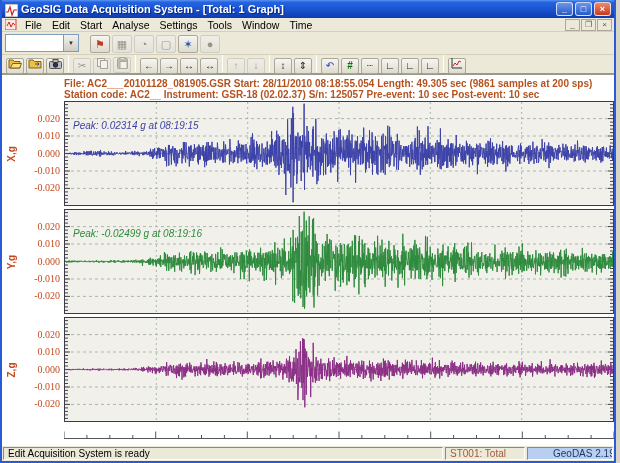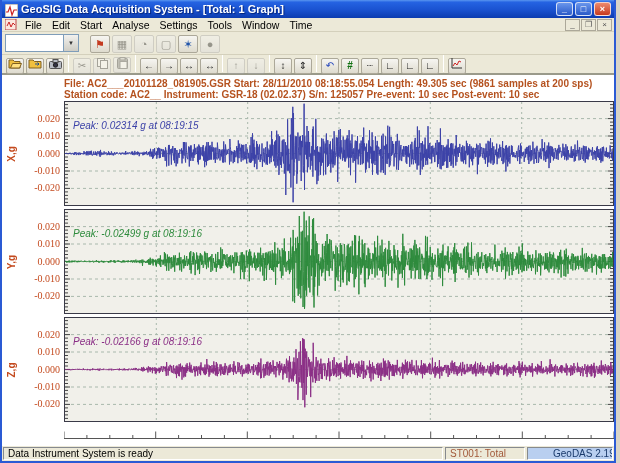--- a/index.html
+++ b/index.html
@@ -251,39 +251,38 @@
             <line x1="0" y1="69.0" x2="548" y2="69.0" stroke="#a8b8ac" stroke-dasharray="3 3"></line>
             <line x1="0" y1="86.4" x2="548" y2="86.4" stroke="#a8b8ac" stroke-dasharray="3 3"></line>
             <line x1="91.3" y1="0" x2="91.3" y2="103" stroke="#a8b8ac" stroke-dasharray="2 3"></line>
             <line x1="182.7" y1="0" x2="182.7" y2="103" stroke="#a8b8ac" stroke-dasharray="2 3"></line>
             <line x1="274.0" y1="0" x2="274.0" y2="103" stroke="#a8b8ac" stroke-dasharray="2 3"></line>
             <line x1="365.3" y1="0" x2="365.3" y2="103" stroke="#a8b8ac" stroke-dasharray="2 3"></line>
             <line x1="456.7" y1="0" x2="456.7" y2="103" stroke="#a8b8ac" stroke-dasharray="2 3"></line>
             <path d="M0 100.4 L3 100.4 M548 100.4 L545 100.4 M0 96.9 L3 96.9 M548 96.9 L545 96.9 M0 93.4 L3 93.4 M548 93.4 L545 93.4 M0 89.9 L3 89.9 M548 89.9 L545 89.9 M0 86.4 L5 86.4 M548 86.4 L543 86.4 M0 82.9 L3 82.9 M548 82.9 L545 82.9 M0 79.4 L3 79.4 M548 79.4 L545 79.4 M0 75.9 L3 75.9 M548 75.9 L545 75.9 M0 72.4 L3 72.4 M548 72.4 L545 72.4 M0 69.0 L5 69.0 M548 69.0 L543 69.0 M0 65.5 L3 65.5 M548 65.5 L545 65.5 M0 62.0 L3 62.0 M548 62.0 L545 62.0 M0 58.5 L3 58.5 M548 58.5 L545 58.5 M0 55.0 L3 55.0 M548 55.0 L545 55.0 M0 51.5 L5 51.5 M548 51.5 L543 51.5 M0 48.0 L3 48.0 M548 48.0 L545 48.0 M0 44.5 L3 44.5 M548 44.5 L545 44.5 M0 41.0 L3 41.0 M548 41.0 L545 41.0 M0 37.5 L3 37.5 M548 37.5 L545 37.5 M0 34.0 L5 34.0 M548 34.0 L543 34.0 M0 30.6 L3 30.6 M548 30.6 L545 30.6 M0 27.1 L3 27.1 M548 27.1 L545 27.1 M0 23.6 L3 23.6 M548 23.6 L545 23.6 M0 20.1 L3 20.1 M548 20.1 L545 20.1 M0 16.6 L5 16.6 M548 16.6 L543 16.6 M0 13.1 L3 13.1 M548 13.1 L545 13.1 M0 9.6 L3 9.6 M548 9.6 L545 9.6 M0 6.1 L3 6.1 M548 6.1 L545 6.1 M0 2.6 L3 2.6 M548 2.6 L545 2.6 " stroke="#444" stroke-width="1" fill="none"></path>
             <polyline points="0.0,51.6 0.4,51.7 0.7,51.0 1.1,51.1 1.5,51.7 1.8,51.5 2.2,51.4 2.6,51.3 2.9,51.7 3.3,51.5 3.7,51.2 4.0,52.1 4.4,51.2 4.8,51.5 5.1,51.8 5.5,51.4 5.8,52.3 6.2,51.4 6.6,51.7 6.9,51.4 7.3,51.2 7.7,51.8 8.0,51.8 8.4,51.1 8.8,52.0 9.1,51.1 9.5,51.6 9.9,52.0 10.2,51.0 10.6,51.4 11.0,51.5 11.3,51.9 11.7,51.5 12.1,51.6 12.4,50.8 12.8,51.4 13.2,51.4 13.5,51.1 13.9,52.0 14.3,51.2 14.6,51.1 15.0,51.2 15.4,51.3 15.7,51.9 16.1,51.1 16.5,51.6 16.8,51.1 17.2,51.7 17.5,52.0 17.9,51.9 18.3,50.4 18.6,52.0 19.0,51.3 19.4,51.5 19.7,51.7 20.1,51.4 20.5,51.5 20.8,51.7 21.2,51.9 21.6,51.6 21.9,51.2 22.3,52.2 22.7,51.0 23.0,51.1 23.4,51.7 23.8,51.5 24.1,51.2 24.5,52.3 24.9,51.5 25.2,51.3 25.6,52.4 26.0,51.7 26.3,51.3 26.7,51.6 27.1,51.9 27.4,52.0 27.8,50.3 28.1,51.8 28.5,51.5 28.9,51.6 29.2,52.0 29.6,51.2 30.0,51.4 30.3,51.3 30.7,52.1 31.1,51.0 31.4,51.2 31.8,51.8 32.2,51.3 32.5,52.0 32.9,50.6 33.3,52.5 33.6,51.4 34.0,51.4 34.4,51.1 34.7,52.7 35.1,50.5 35.5,51.3 35.8,51.6 36.2,51.8 36.6,51.5 36.9,52.0 37.3,51.4 37.7,51.5 38.0,52.1 38.4,50.7 38.8,51.5 39.1,51.7 39.5,51.3 39.8,51.4 40.2,51.7 40.6,51.4 40.9,51.5 41.3,51.3 41.7,51.9 42.0,51.9 42.4,51.6 42.8,51.7 43.1,51.5 43.5,51.4 43.9,52.3 44.2,50.8 44.6,51.3 45.0,51.4 45.3,51.7 45.7,51.8 46.1,50.6 46.4,51.1 46.8,52.5 47.2,51.6 47.5,51.1 47.9,51.2 48.3,51.7 48.6,52.2 49.0,51.0 49.4,51.5 49.7,51.5 50.1,51.0 50.4,51.7 50.8,51.1 51.2,51.9 51.5,51.3 51.9,51.3 52.3,50.9 52.6,51.0 53.0,52.0 53.4,50.9 53.7,51.3 54.1,52.4 54.5,50.5 54.8,52.0 55.2,51.2 55.6,52.0 55.9,51.2 56.3,51.3 56.7,51.3 57.0,52.2 57.4,52.1 57.8,51.8 58.1,50.8 58.5,52.2 58.9,50.8 59.2,51.9 59.6,50.5 60.0,52.4 60.3,51.6 60.7,51.7 61.1,51.0 61.4,51.8 61.8,51.8 62.1,51.9 62.5,51.0 62.9,52.4 63.2,52.3 63.6,50.8 64.0,51.1 64.3,51.4 64.7,50.7 65.1,51.3 65.4,51.8 65.8,52.0 66.2,51.7 66.5,50.7 66.9,50.9 67.3,51.7 67.6,50.9 68.0,52.1 68.4,51.7 68.7,50.3 69.1,51.3 69.5,51.9 69.8,51.9 70.2,49.9 70.6,51.9 70.9,52.2 71.3,50.0 71.7,51.3 72.0,51.3 72.4,51.3 72.7,52.3 73.1,52.1 73.5,52.4 73.8,50.7 74.2,51.4 74.6,51.0 74.9,51.6 75.3,51.8 75.7,52.2 76.0,50.8 76.4,52.7 76.8,49.1 77.1,52.5 77.5,50.3 77.9,53.5 78.2,52.3 78.6,48.9 79.0,52.8 79.3,50.3 79.7,52.6 80.1,51.1 80.4,52.0 80.8,51.1 81.2,51.7 81.5,51.8 81.9,49.6 82.3,52.2 82.6,50.5 83.0,54.5 83.4,48.3 83.7,50.8 84.1,51.6 84.4,52.2 84.8,49.2 85.2,53.7 85.5,49.6 85.9,51.9 86.3,51.9 86.6,50.3 87.0,49.8 87.4,55.2 87.7,49.5 88.1,50.5 88.5,50.3 88.8,51.8 89.2,53.0 89.6,50.5 89.9,49.2 90.3,55.7 90.7,51.1 91.0,49.9 91.4,55.2 91.8,50.5 92.1,50.6 92.5,53.2 92.9,52.7 93.2,50.9 93.6,53.1 94.0,49.6 94.3,55.1 94.7,50.0 95.1,53.8 95.4,50.0 95.8,52.5 96.1,48.5 96.5,50.3 96.9,48.3 97.2,51.7 97.6,54.0 98.0,52.8 98.3,51.1 98.7,48.1 99.1,49.6 99.4,50.5 99.8,49.1 100.2,53.2 100.5,48.7 100.9,54.2 101.3,58.0 101.6,44.0 102.0,49.5 102.4,51.5 102.7,51.2 103.1,57.5 103.5,51.0 103.8,48.4 104.2,50.1 104.6,52.8 104.9,47.0 105.3,46.9 105.7,49.7 106.0,50.9 106.4,54.3 106.7,47.9 107.1,53.6 107.5,54.9 107.8,52.6 108.2,51.3 108.6,47.2 108.9,55.5 109.3,51.9 109.7,50.5 110.0,52.7 110.4,56.1 110.8,52.0 111.1,48.2 111.5,60.1 111.9,47.5 112.2,49.0 112.6,55.6 113.0,48.7 113.3,50.5 113.7,57.9 114.1,46.2 114.4,58.3 114.8,49.5 115.2,52.4 115.5,45.6 115.9,53.8 116.3,49.0 116.6,48.9 117.0,61.7 117.4,47.7 117.7,50.9 118.1,50.7 118.4,49.3 118.8,59.4 119.2,49.2 119.5,49.4 119.9,58.2 120.3,49.4 120.6,58.6 121.0,46.7 121.4,48.5 121.7,54.7 122.1,45.2 122.5,53.0 122.8,47.9 123.2,49.5 123.6,51.1 123.9,50.7 124.3,53.5 124.7,44.6 125.0,53.5 125.4,48.8 125.8,54.4 126.1,46.8 126.5,53.1 126.9,53.9 127.2,54.9 127.6,52.2 128.0,52.4 128.3,50.5 128.7,52.0 129.0,48.2 129.4,54.1 129.8,49.1 130.1,58.4 130.5,51.4 130.9,50.0 131.2,48.0 131.6,53.2 132.0,48.7 132.3,49.7 132.7,57.7 133.1,52.4 133.4,50.9 133.8,48.4 134.2,51.4 134.5,49.6 134.9,55.9 135.3,47.3 135.6,57.2 136.0,44.4 136.4,52.2 136.7,49.7 137.1,49.4 137.5,52.7 137.8,49.7 138.2,52.6 138.6,55.1 138.9,49.4 139.3,56.5 139.7,50.4 140.0,46.5 140.4,57.1 140.7,49.6 141.1,53.6 141.5,55.6 141.8,41.0 142.2,51.3 142.6,50.6 142.9,46.6 143.3,53.8 143.7,50.5 144.0,58.7 144.4,47.5 144.8,56.7 145.1,50.8 145.5,48.0 145.9,54.3 146.2,51.5 146.6,54.3 147.0,47.0 147.3,54.3 147.7,50.5 148.1,55.6 148.4,55.3 148.8,43.4 149.2,52.7 149.5,53.3 149.9,47.4 150.3,56.8 150.6,50.2 151.0,57.7 151.3,44.0 151.7,55.7 152.1,45.7 152.4,58.2 152.8,49.0 153.2,55.9 153.5,55.0 153.9,54.7 154.3,51.1 154.6,52.8 155.0,46.4 155.4,51.9 155.7,57.4 156.1,46.4 156.5,51.8 156.8,49.2 157.2,56.0 157.6,51.5 157.9,48.6 158.3,52.4 158.7,56.9 159.0,53.9 159.4,47.9 159.8,56.7 160.1,45.2 160.5,54.5 160.9,51.0 161.2,51.0 161.6,47.9 162.0,49.5 162.3,55.0 162.7,57.2 163.0,52.8 163.4,49.5 163.8,55.0 164.1,47.3 164.5,54.0 164.9,54.6 165.2,46.3 165.6,53.8 166.0,53.0 166.3,51.4 166.7,49.7 167.1,51.0 167.4,51.7 167.8,53.8 168.2,46.0 168.5,56.9 168.9,43.2 169.3,47.5 169.6,51.8 170.0,54.2 170.4,47.8 170.7,54.8 171.1,55.9 171.5,55.6 171.8,53.5 172.2,53.5 172.6,53.8 172.9,44.1 173.3,52.0 173.6,49.1 174.0,54.2 174.4,44.8 174.7,48.8 175.1,48.4 175.5,54.2 175.8,56.1 176.2,48.2 176.6,51.0 176.9,47.1 177.3,58.5 177.7,52.2 178.0,53.1 178.4,50.8 178.8,56.1 179.1,53.7 179.5,52.4 179.9,55.3 180.2,50.6 180.6,53.5 181.0,46.7 181.3,55.2 181.7,48.9 182.1,49.9 182.4,54.3 182.8,46.3 183.2,56.0 183.5,45.9 183.9,50.4 184.3,46.7 184.6,53.3 185.0,51.1 185.3,55.1 185.7,54.2 186.1,52.1 186.4,48.3 186.8,50.8 187.2,49.3 187.5,48.4 187.9,53.2 188.3,57.0 188.6,46.2 189.0,50.8 189.4,54.2 189.7,53.5 190.1,53.0 190.5,47.1 190.8,52.0 191.2,51.5 191.6,49.3 191.9,56.5 192.3,46.8 192.7,51.8 193.0,57.5 193.4,44.2 193.8,54.7 194.1,49.1 194.5,53.6 194.9,44.8 195.2,49.0 195.6,60.4 195.9,40.5 196.3,60.0 196.7,55.4 197.0,53.8 197.4,51.3 197.8,51.8 198.1,48.8 198.5,46.4 198.9,59.7 199.2,50.8 199.6,50.4 200.0,58.0 200.3,46.0 200.7,56.5 201.1,51.7 201.4,50.0 201.8,43.9 202.2,57.2 202.5,48.4 202.9,43.6 203.3,51.5 203.6,48.6 204.0,57.7 204.4,57.0 204.7,44.9 205.1,50.1 205.5,44.0 205.8,55.5 206.2,46.9 206.6,53.6 206.9,50.4 207.3,52.6 207.6,53.6 208.0,42.3 208.4,46.1 208.7,54.4 209.1,56.4 209.5,48.2 209.8,49.8 210.2,50.0 210.6,48.0 210.9,59.3 211.3,49.6 211.7,52.8 212.0,43.9 212.4,49.0 212.8,49.1 213.1,50.3 213.5,45.9 213.9,55.1 214.2,57.3 214.6,43.0 215.0,46.2 215.3,54.6 215.7,47.4 216.1,49.8 216.4,52.2 216.8,45.5 217.2,52.1 217.5,51.4 217.9,61.6 218.2,48.6 218.6,56.5 219.0,53.7 219.3,46.1 219.7,54.6 220.1,48.1 220.4,48.6 220.8,55.5 221.2,45.2 221.5,40.7 221.9,59.9 222.3,51.6 222.6,48.7 223.0,42.5 223.4,53.5 223.7,44.6 224.1,64.3 224.5,38.2 224.8,52.2 225.2,60.6 225.6,43.9 225.9,51.6 226.3,56.7 226.7,63.3 227.0,50.6 227.4,52.0 227.8,61.4 228.1,43.6 228.5,63.5 228.9,39.5 229.2,57.6 229.6,44.2 229.9,44.5 230.3,52.0 230.7,56.1 231.0,31.2 231.4,66.0 231.8,48.9 232.1,43.6 232.5,40.4 232.9,81.9 233.2,72.1 233.6,58.6 234.0,33.8 234.3,58.7 234.7,64.2 235.1,57.5 235.4,23.2 235.8,56.8 236.2,64.6 236.5,47.0 236.9,69.8 237.3,35.8 237.6,20.2 238.0,82.1 238.4,20.9 238.7,65.0 239.1,21.3 239.5,33.4 239.8,89.3 240.2,30.7 240.5,40.0 240.9,36.9 241.3,76.7 241.6,33.5 242.0,40.4 242.4,58.8 242.7,54.2 243.1,50.6 243.5,39.4 243.8,48.5 244.2,44.8 244.6,41.5 244.9,58.1 245.3,44.2 245.7,79.1 246.0,49.7 246.4,58.3 246.8,43.6 247.1,44.8 247.5,53.1 247.9,64.3 248.2,24.8 248.6,47.0 249.0,49.8 249.3,51.9 249.7,60.3 250.1,48.9 250.4,64.9 250.8,49.1 251.2,39.0 251.5,59.9 251.9,62.8 252.2,44.4 252.6,48.5 253.0,42.5 253.3,56.9 253.7,55.6 254.1,62.9 254.4,45.7 254.8,52.2 255.2,56.0 255.5,48.6 255.9,40.7 256.3,60.9 256.6,49.1 257.0,45.5 257.4,61.1 257.7,48.2 258.1,46.1 258.5,46.3 258.8,45.4 259.2,48.9 259.6,58.1 259.9,45.4 260.3,47.8 260.7,52.4 261.0,53.4 261.4,61.7 261.8,52.2 262.1,57.3 262.5,45.0 262.8,58.4 263.2,51.7 263.6,40.3 263.9,48.1 264.3,47.8 264.7,63.2 265.0,43.6 265.4,58.4 265.8,51.7 266.1,54.5 266.5,57.7 266.9,54.9 267.2,55.2 267.6,42.2 268.0,52.7 268.3,50.5 268.7,58.0 269.1,39.2 269.4,56.6 269.8,50.3 270.2,55.3 270.5,55.2 270.9,46.7 271.3,59.1 271.6,44.2 272.0,49.9 272.4,45.3 272.7,48.8 273.1,58.1 273.5,46.5 273.8,54.3 274.2,51.3 274.5,45.3 274.9,57.2 275.3,46.4 275.6,60.6 276.0,44.5 276.4,49.5 276.7,53.6 277.1,49.8 277.5,54.1 277.8,49.3 278.2,55.6 278.6,51.0 278.9,55.1 279.3,54.7 279.7,42.3 280.0,57.3 280.4,51.9 280.8,45.8 281.1,46.0 281.5,58.6 281.9,37.9 282.2,51.6 282.6,57.5 283.0,50.2 283.3,46.8 283.7,57.6 284.1,54.5 284.4,52.1 284.8,45.5 285.2,59.1 285.5,42.4 285.9,51.8 286.2,45.4 286.6,48.8 287.0,52.2 287.3,46.0 287.7,53.9 288.1,56.2 288.4,44.8 288.8,49.0 289.2,50.2 289.5,56.8 289.9,49.2 290.3,49.8 290.6,49.4 291.0,45.6 291.4,53.7 291.7,54.6 292.1,45.5 292.5,60.0 292.8,55.7 293.2,46.5 293.6,58.0 293.9,43.4 294.3,47.5 294.7,52.1 295.0,59.0 295.4,49.1 295.8,52.3 296.1,46.9 296.5,55.5 296.8,42.5 297.2,53.1 297.6,53.0 297.9,46.8 298.3,61.0 298.7,43.1 299.0,48.9 299.4,53.6 299.8,52.8 300.1,59.8 300.5,51.9 300.9,57.0 301.2,53.7 301.6,57.2 302.0,47.4 302.3,51.0 302.7,51.5 303.1,48.9 303.4,48.8 303.8,52.3 304.2,55.3 304.5,42.6 304.9,60.1 305.3,51.0 305.6,46.1 306.0,63.4 306.4,49.0 306.7,50.9 307.1,55.3 307.5,44.4 307.8,51.4 308.2,61.5 308.5,51.8 308.9,47.9 309.3,50.8 309.6,55.4 310.0,50.2 310.4,53.6 310.7,56.3 311.1,52.4 311.5,51.9 311.8,46.0 312.2,56.8 312.6,53.3 312.9,44.8 313.3,59.9 313.7,53.2 314.0,47.3 314.4,57.3 314.8,45.6 315.1,50.1 315.5,49.9 315.9,63.0 316.2,44.7 316.6,57.4 317.0,58.0 317.3,49.8 317.7,56.3 318.1,54.8 318.4,40.5 318.8,52.7 319.1,58.5 319.5,43.5 319.9,59.1 320.2,42.6 320.6,57.6 321.0,45.4 321.3,56.7 321.7,55.2 322.1,48.8 322.4,57.7 322.8,49.0 323.2,42.3 323.5,50.2 323.9,48.2 324.3,61.7 324.6,43.8 325.0,51.1 325.4,46.0 325.7,53.4 326.1,52.8 326.5,47.8 326.8,51.1 327.2,58.0 327.6,46.0 327.9,48.1 328.3,58.0 328.7,47.0 329.0,53.2 329.4,58.2 329.8,50.2 330.1,46.9 330.5,49.4 330.8,54.5 331.2,46.9 331.6,55.5 331.9,56.7 332.3,41.9 332.7,50.5 333.0,52.8 333.4,49.9 333.8,53.3 334.1,51.6 334.5,54.3 334.9,48.8 335.2,57.5 335.6,54.6 336.0,55.0 336.3,54.9 336.7,48.8 337.1,50.5 337.4,44.7 337.8,60.8 338.2,55.5 338.5,46.4 338.9,51.4 339.3,46.9 339.6,55.5 340.0,52.5 340.4,41.7 340.7,53.2 341.1,54.6 341.4,52.9 341.8,44.4 342.2,57.1 342.5,43.3 342.9,48.4 343.3,55.1 343.6,50.7 344.0,52.2 344.4,51.1 344.7,43.8 345.1,54.1 345.5,48.9 345.8,45.9 346.2,54.9 346.6,55.9 346.9,41.9 347.3,50.7 347.7,53.2 348.0,49.0 348.4,52.0 348.8,52.9 349.1,47.4 349.5,55.1 349.9,54.6 350.2,52.0 350.6,57.1 351.0,55.4 351.3,42.4 351.7,49.8 352.1,55.8 352.4,57.2 352.8,51.6 353.1,47.5 353.5,51.0 353.9,54.1 354.2,54.4 354.6,50.7 355.0,54.5 355.3,51.1 355.7,47.7 356.1,56.1 356.4,42.1 356.8,55.1 357.2,48.9 357.5,60.3 357.9,47.2 358.3,55.6 358.6,45.3 359.0,50.4 359.4,46.5 359.7,57.0 360.1,45.6 360.5,55.1 360.8,47.5 361.2,50.2 361.6,54.5 361.9,50.1 362.3,48.7 362.7,54.7 363.0,54.8 363.4,49.5 363.7,46.2 364.1,51.9 364.5,44.8 364.8,56.0 365.2,46.1 365.6,47.1 365.9,51.9 366.3,56.3 366.7,54.3 367.0,53.0 367.4,39.7 367.8,53.4 368.1,49.6 368.5,55.6 368.9,51.8 369.2,51.9 369.6,48.3 370.0,59.7 370.3,44.2 370.7,57.6 371.1,56.7 371.4,49.1 371.8,54.8 372.2,55.1 372.5,48.1 372.9,55.1 373.3,55.7 373.6,50.2 374.0,54.1 374.4,42.1 374.7,60.5 375.1,51.9 375.4,48.9 375.8,53.7 376.2,48.5 376.5,53.4 376.9,57.8 377.3,49.5 377.6,52.9 378.0,50.8 378.4,53.4 378.7,49.0 379.1,52.1 379.5,47.0 379.8,49.8 380.2,47.1 380.6,47.2 380.9,51.5 381.3,55.2 381.7,48.6 382.0,46.9 382.4,47.5 382.8,52.1 383.1,58.9 383.5,47.4 383.9,51.4 384.2,50.1 384.6,56.9 385.0,51.3 385.3,52.6 385.7,50.9 386.0,44.6 386.4,55.1 386.8,54.3 387.1,42.6 387.5,49.7 387.9,53.1 388.2,45.1 388.6,52.2 389.0,56.2 389.3,49.7 389.7,44.0 390.1,53.8 390.4,47.8 390.8,48.4 391.2,56.2 391.5,54.2 391.9,48.0 392.3,57.6 392.6,51.5 393.0,55.9 393.4,48.8 393.7,49.9 394.1,55.1 394.5,53.7 394.8,47.4 395.2,53.5 395.6,44.7 395.9,48.6 396.3,54.5 396.7,57.7 397.0,50.9 397.4,54.2 397.7,43.9 398.1,52.3 398.5,49.9 398.8,54.3 399.2,56.0 399.6,46.7 399.9,56.3 400.3,55.7 400.7,52.2 401.0,51.7 401.4,53.4 401.8,54.2 402.1,45.9 402.5,53.5 402.9,54.3 403.2,53.9 403.6,49.1 404.0,49.1 404.3,50.7 404.7,53.4 405.1,46.4 405.4,49.8 405.8,52.9 406.2,51.4 406.5,46.2 406.9,48.6 407.3,55.5 407.6,49.1 408.0,56.3 408.3,52.6 408.7,47.3 409.1,47.8 409.4,54.6 409.8,45.9 410.2,55.7 410.5,43.7 410.9,58.3 411.3,52.8 411.6,50.9 412.0,55.5 412.4,47.7 412.7,45.2 413.1,51.5 413.5,55.6 413.8,54.8 414.2,51.8 414.6,46.9 414.9,54.0 415.3,51.8 415.7,44.4 416.0,55.6 416.4,51.9 416.8,49.2 417.1,52.7 417.5,47.1 417.9,55.9 418.2,57.4 418.6,48.8 419.0,54.9 419.3,48.4 419.7,49.7 420.0,51.8 420.4,53.4 420.8,54.8 421.1,54.4 421.5,51.0 421.9,53.3 422.2,52.1 422.6,47.5 423.0,48.3 423.3,54.4 423.7,53.3 424.1,55.5 424.4,52.9 424.8,48.1 425.2,56.3 425.5,45.3 425.9,58.4 426.3,51.7 426.6,55.7 427.0,47.3 427.4,54.9 427.7,56.2 428.1,43.8 428.5,51.1 428.8,54.4 429.2,52.8 429.6,52.5 429.9,48.9 430.3,53.2 430.6,55.1 431.0,47.0 431.4,49.2 431.7,48.0 432.1,56.8 432.5,46.6 432.8,54.9 433.2,46.1 433.6,57.2 433.9,49.6 434.3,52.3 434.7,48.0 435.0,48.4 435.4,50.6 435.8,49.6 436.1,49.2 436.5,51.7 436.9,47.4 437.2,51.6 437.6,51.3 438.0,49.0 438.3,49.1 438.7,57.1 439.1,51.3 439.4,47.9 439.8,56.2 440.2,46.8 440.5,49.8 440.9,49.2 441.3,53.2 441.6,45.4 442.0,58.4 442.3,53.1 442.7,50.7 443.1,56.8 443.4,50.5 443.8,49.9 444.2,48.8 444.5,51.6 444.9,55.0 445.3,49.5 445.6,49.6 446.0,56.0 446.4,53.9 446.7,54.5 447.1,49.3 447.5,49.8 447.8,48.7 448.2,57.8 448.6,46.9 448.9,54.1 449.3,53.4 449.7,47.5 450.0,47.8 450.4,51.9 450.8,55.0 451.1,50.1 451.5,50.0 451.9,51.7 452.2,49.3 452.6,51.7 452.9,48.0 453.3,51.6 453.7,54.8 454.0,43.1 454.4,56.5 454.8,45.5 455.1,59.4 455.5,49.6 455.9,56.4 456.2,53.2 456.6,47.1 457.0,55.0 457.3,43.7 457.7,51.6 458.1,52.0 458.4,49.3 458.8,53.0 459.2,51.3 459.5,51.9 459.9,46.8 460.3,48.8 460.6,57.8 461.0,51.1 461.4,51.9 461.7,48.8 462.1,54.3 462.5,51.2 462.8,49.3 463.2,53.4 463.6,52.2 463.9,50.9 464.3,47.2 464.6,52.0 465.0,53.8 465.4,48.9 465.7,54.5 466.1,47.9 466.5,54.1 466.8,53.9 467.2,45.1 467.6,58.6 467.9,54.8 468.3,52.1 468.7,52.2 469.0,50.4 469.4,53.0 469.8,51.0 470.1,52.5 470.5,48.4 470.9,53.9 471.2,49.7 471.6,49.4 472.0,55.5 472.3,56.4 472.7,45.9 473.1,51.2 473.4,52.5 473.8,47.3 474.2,54.3 474.5,47.9 474.9,49.4 475.3,52.9 475.6,48.2 476.0,55.2 476.3,43.1 476.7,49.5 477.1,53.5 477.4,50.8 477.8,55.4 478.2,52.7 478.5,49.6 478.9,54.8 479.3,52.4 479.6,52.2 480.0,51.9 480.4,54.0 480.7,53.0 481.1,48.3 481.5,53.2 481.8,52.6 482.2,56.3 482.6,52.5 482.9,49.7 483.3,53.5 483.7,52.0 484.0,51.9 484.4,47.1 484.8,55.2 485.1,41.3 485.5,54.8 485.9,54.2 486.2,53.9 486.6,46.0 486.9,49.0 487.3,53.8 487.7,49.0 488.0,48.8 488.4,52.9 488.8,50.9 489.1,51.2 489.5,48.1 489.9,58.5 490.2,48.2 490.6,46.5 491.0,50.7 491.3,53.2 491.7,53.5 492.1,48.1 492.4,49.0 492.8,52.2 493.2,55.2 493.5,52.3 493.9,50.9 494.3,51.1 494.6,49.3 495.0,53.9 495.4,53.2 495.7,47.6 496.1,54.2 496.5,47.0 496.8,55.2 497.2,50.4 497.6,47.6 497.9,52.4 498.3,52.8 498.6,51.7 499.0,49.5 499.4,50.3 499.7,54.4 500.1,49.9 500.5,54.5 500.8,51.5 501.2,45.5 501.6,51.2 501.9,57.4 502.3,47.5 502.7,52.3 503.0,50.5 503.4,50.1 503.8,51.0 504.1,54.4 504.5,49.7 504.9,54.0 505.2,50.3 505.6,57.8 506.0,47.2 506.3,52.4 506.7,49.8 507.1,57.1 507.4,48.4 507.8,56.4 508.2,51.4 508.5,52.5 508.9,45.1 509.2,51.4 509.6,55.1 510.0,48.4 510.3,48.6 510.7,49.8 511.1,50.1 511.4,51.6 511.8,51.7 512.2,54.3 512.5,44.7 512.9,52.3 513.3,53.7 513.6,48.5 514.0,50.5 514.4,54.0 514.7,53.7 515.1,49.0 515.5,57.9 515.8,53.7 516.2,54.8 516.6,50.0 516.9,51.0 517.3,48.3 517.7,50.8 518.0,58.4 518.4,51.6 518.8,50.2 519.1,50.8 519.5,52.2 519.9,46.1 520.2,51.3 520.6,51.9 520.9,56.0 521.3,52.9 521.7,48.3 522.0,59.1 522.4,54.7 522.8,46.7 523.1,54.4 523.5,50.2 523.9,48.5 524.2,50.5 524.6,48.4 525.0,56.1 525.3,51.5 525.7,47.9 526.1,58.4 526.4,46.3 526.8,58.1 527.2,54.5 527.5,48.4 527.9,51.5 528.3,47.3 528.6,54.9 529.0,44.8 529.4,59.8 529.7,48.3 530.1,58.5 530.5,52.6 530.8,54.6 531.2,51.1 531.5,48.0 531.9,48.0 532.3,51.6 532.6,51.2 533.0,56.0 533.4,51.3 533.7,54.0 534.1,48.6 534.5,55.2 534.8,47.2 535.2,50.6 535.6,51.0 535.9,55.6 536.3,42.5 536.7,56.5 537.0,47.8 537.4,52.3 537.8,51.8 538.1,46.9 538.5,51.8 538.9,53.4 539.2,48.5 539.6,52.0 540.0,54.9 540.3,46.0 540.7,47.2 541.1,51.0 541.4,52.5 541.8,48.6 542.2,49.8 542.5,56.9 542.9,54.4 543.2,47.1 543.6,55.8 544.0,48.8 544.3,50.8 544.7,48.3 545.1,49.9 545.4,57.6 545.8,44.0 546.2,55.3 546.5,51.2 546.9,48.7 547.3,55.1 547.6,52.8 548.0,51.3 " fill="none" stroke="#8b2f86" stroke-width="1"></polyline>
           </svg>
-        <div class="ann" style="color: rgb(139, 47, 134);">Peak: -0.02166 g at 08:19:16</div>
       </div>
     </div>
 
     <div class="axis-row">
       <div class="axisbar-wrap"><svg id="axisbar" width="550" height="9">
             <path d="M0 8.5 L550 8.5 M0.0 8.5 L0.0 1.5 M22.9 8.5 L22.9 5 M45.8 8.5 L45.8 5 M68.8 8.5 L68.8 5 M91.7 8.5 L91.7 1.5 M114.6 8.5 L114.6 5 M137.5 8.5 L137.5 5 M160.4 8.5 L160.4 5 M183.3 8.5 L183.3 1.5 M206.3 8.5 L206.3 5 M229.2 8.5 L229.2 5 M252.1 8.5 L252.1 5 M275.0 8.5 L275.0 1.5 M297.9 8.5 L297.9 5 M320.8 8.5 L320.8 5 M343.8 8.5 L343.8 5 M366.7 8.5 L366.7 1.5 M389.6 8.5 L389.6 5 M412.5 8.5 L412.5 5 M435.4 8.5 L435.4 5 M458.3 8.5 L458.3 1.5 M481.3 8.5 L481.3 5 M504.2 8.5 L504.2 5 M527.1 8.5 L527.1 5 M550.0 8.5 L550.0 1.5 " stroke="#555" stroke-width="1" fill="none"></path>
           </svg></div>
     </div>
     <div class="xlabels">
       <span>08:18:55</span>
       <span>08:19:03</span>
       <span>08:19:11</span>
       <span>08:19:19</span>
       <span>08:19:27</span>
       <span>Time</span>
       <span>08:19:43</span>
     </div>
   </div>
 
   <div class="statusbar">
-    <span class="spanel sp-main">Data Instrument System is ready</span>
+    <span class="spanel sp-main">Edit Acquisition System is ready</span>
     <span class="spanel sp-station">ST001: Total</span>
     <span class="spanel sp-ver">GeoDAS 2.19ex</span>
   </div>
 
 </div>
 
 </body></html>

